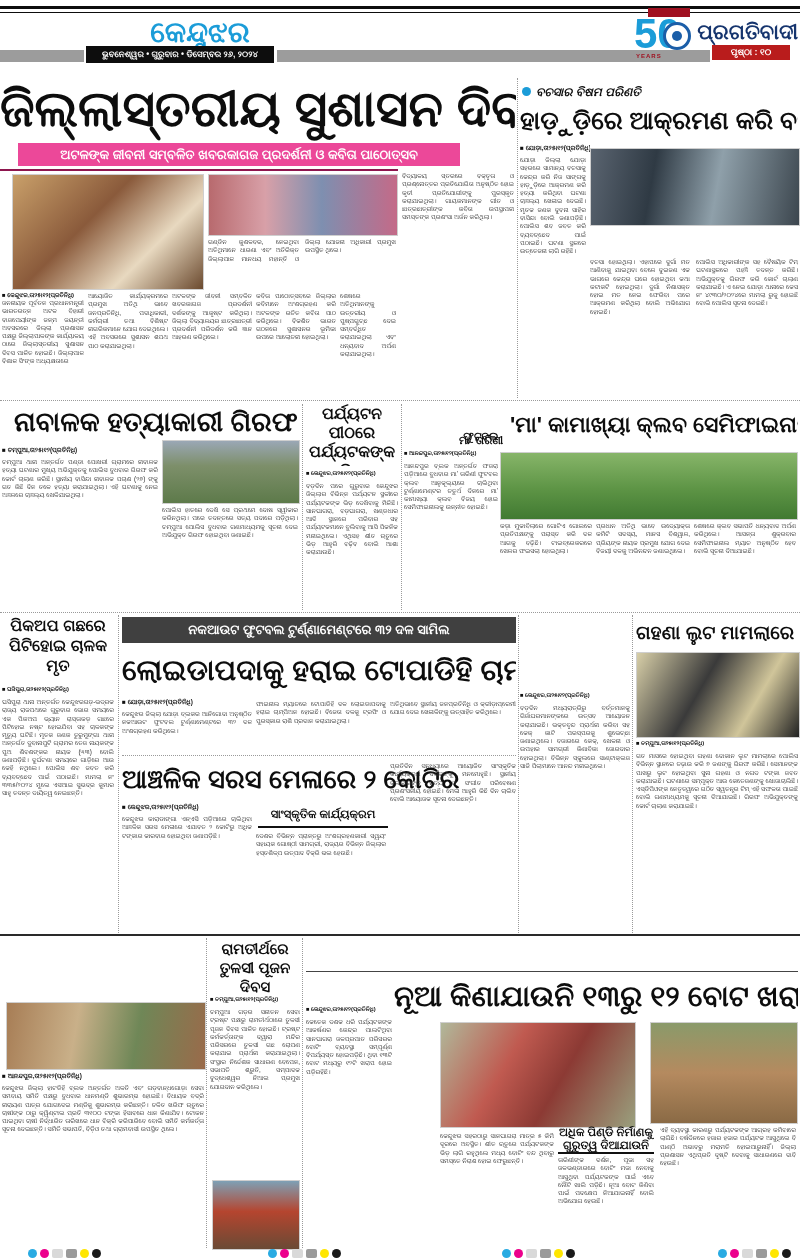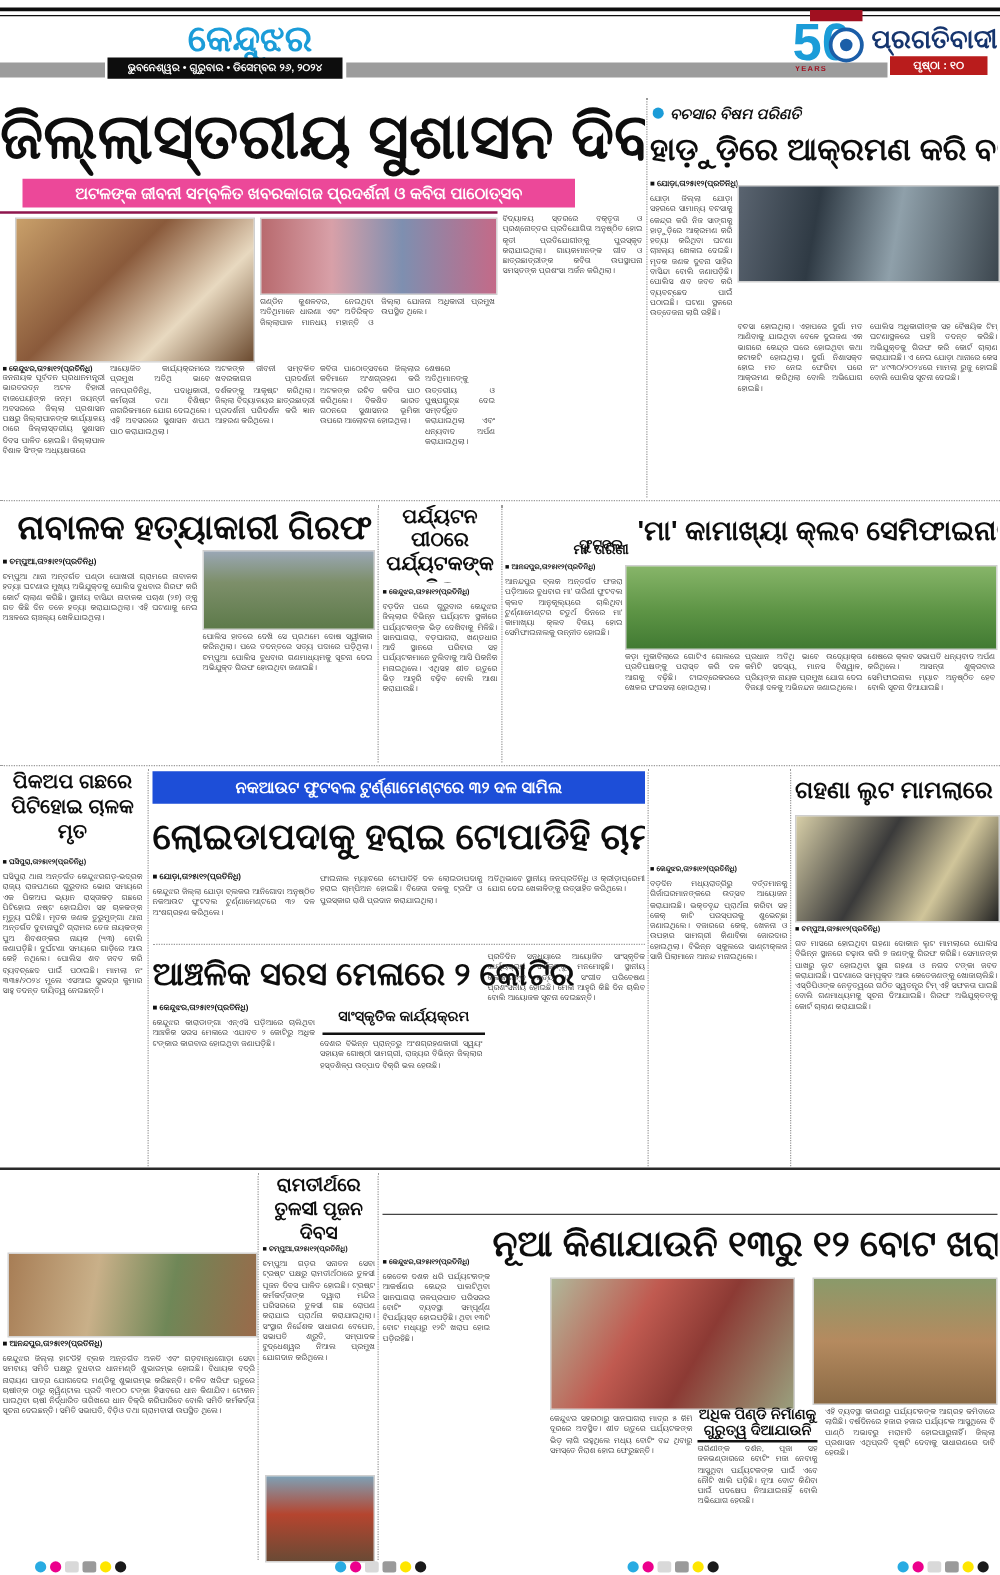--- a/index.html
+++ b/index.html
@@ -103,21 +103,21 @@
   <div class="abs body-col" style="left:694px;top:522px;width:102px;height:86px;">ଶେଷରେ କ୍ଲବ ସଭାପତି ଧନ୍ୟବାଦ ଅର୍ପଣ କରିଥିଲେ। ଆସନ୍ତା ଶୁକ୍ରବାର ସେମିଫାଇନାଲ ମ୍ୟାଚ ଅନୁଷ୍ଠିତ ହେବ ବୋଲି ସୂଚନା ଦିଆଯାଇଛି।</div>
 
   <div class="abs hrule-dot" style="left:0;top:612px;width:800px;"></div>
 
   <div class="abs hl center" style="left:2px;top:616px;width:112px;height:66px;font-size:16px;line-height:1.25;">ପିକଅପ ଗଛରେ ପିଟିହୋଇ ଚାଳକ ମୃତ</div>
   <div class="abs dateline" style="left:2px;top:686px;width:112px;font-size:5.8px;">■ ଘସିପୁରା,ତା୨୫ା୧୨(ପ୍ରତିନିଧି)</div>
   <div class="abs body-col" style="left:2px;top:698px;width:112px;height:232px;">ଘସିପୁରା ଥାନା ଅନ୍ତର୍ଗତ କେନ୍ଦୁଝରଗଡ଼-ଭଦ୍ରକ ରାଜ୍ୟ ରାଜପଥରେ ଗୁରୁବାର ଭୋର ସମୟରେ ଏକ ପିକଅପ ଭ୍ୟାନ ରାସ୍ତାକଡ଼ ଗଛରେ ପିଟିହୋଇ ନଷ୍ଟ ହୋଇଯିବା ସହ ଚାଳକଙ୍କ ମୃତ୍ୟୁ ଘଟିଛି। ମୃତକ ଜଣକ ତୁରୁମୁଙ୍ଗା ଥାନା ଅନ୍ତର୍ଗତ ଦୁବାନାପୁଟି ଗ୍ରାମର ତେଜ ନାୟକଙ୍କ ପୁଅ ଶିବଶଙ୍କର ନାୟକ (୴୩) ବୋଲି ଜଣାପଡ଼ିଛି। ଦୁର୍ଘଟଣା ସମୟରେ ଗାଡ଼ିରେ ଆଉ କେହି ନଥିଲେ। ପୋଲିସ ଶବ ଜବତ କରି ବ୍ୟବଚ୍ଛେଦ ପାଇଁ ପଠାଇଛି। ମାମଲା ନଂ ୩୩୫/୨୦୨୪ ମୁଲେ ଏସଆଇ ସୁଭଦ୍ର କୁମାର ସାହୁ ତଦନ୍ତ ଦାୟିତ୍ୱ ନେଇଛନ୍ତି।</div>
 
   <div class="abs vrule" style="left:118px;top:615px;height:318px;"></div>
 
-  <div class="abs bar-label center" style="left:122px;top:617px;width:394px;height:26px;background:#1d4ed8;font-size:13px;line-height:26px;">ନକଆଉଟ ଫୁଟବଲ ଟୁର୍ଣ୍ଣାମେଣ୍ଟରେ ୩୨ ଦଳ ସାମିଲ</div>
+  <div class="abs bar-label center" style="left:122px;top:617px;width:394px;height:26px;background:#404040;font-size:13px;line-height:26px;">ନକଆଉଟ ଫୁଟବଲ ଟୁର୍ଣ୍ଣାମେଣ୍ଟରେ ୩୨ ଦଳ ସାମିଲ</div>
   <div class="abs hl center nowrap" style="left:122px;top:648px;width:394px;height:44px;font-size:29px;line-height:44px;">ଲୋଇଡାପଦାକୁ ହରାଇ ଟୋପାଡିହି ଚାମ୍ପିଅନ</div>
   <div class="abs dateline" style="left:122px;top:698px;width:130px;">■ ଯୋଡ଼ା,ତା୨୫ା୧୨(ପ୍ରତିନିଧି)</div>
   <div class="abs body-col" style="left:122px;top:710px;width:130px;height:42px;">କେନ୍ଦୁଝର ଜିଲ୍ଲା ଯୋଡ଼ା ବ୍ଲକର ଆନିଗୋଦା ଅନୁଷ୍ଠିତ ନକଆଉଟ ଫୁଟବଲ ଟୁର୍ଣ୍ଣାମେଣ୍ଟରେ ୩୨ ଦଳ ଅଂଶଗ୍ରହଣ କରିଥିଲେ।</div>
   <div class="abs body-col" style="left:256px;top:700px;width:130px;height:52px;">ଫାଇନାଲ ମ୍ୟାଚରେ ଟୋପାଡିହି ଦଳ ଲୋଇଡାପଦାକୁ ହରାଇ ଚାମ୍ପିଅନ ହୋଇଛି। ବିଜେତା ଦଳକୁ ଟ୍ରଫି ଓ ପୁରସ୍କାର ରାଶି ପ୍ରଦାନ କରାଯାଇଥିଲା।</div>
   <div class="abs body-col" style="left:390px;top:700px;width:126px;height:52px;">ଅତିଥିଭାବେ ସ୍ଥାନୀୟ ଜନପ୍ରତିନିଧି ଓ କ୍ରୀଡ଼ାପ୍ରେମୀ ଯୋଗ ଦେଇ ଖେଳାଳିଙ୍କୁ ଉତ୍ସାହିତ କରିଥିଲେ।</div>
   <div class="abs hrule-dot" style="left:122px;top:755px;width:394px;"></div>
 
   <div class="abs hl nowrap" style="left:122px;top:759px;width:344px;height:40px;font-size:26px;line-height:40px;">ଆଞ୍ଚଳିକ ସରସ ମେଳାରେ ୨ କୋଟିର କାରବାର</div>
   <div class="abs dateline" style="left:122px;top:803px;width:130px;">■ କେନ୍ଦୁଝର,ତା୨୫ା୧୨(ପ୍ରତିନିଧି)</div>
   <div class="abs hl center subhead-underline" style="left:258px;top:804px;width:130px;height:22px;font-size:11.5px;line-height:20px;">ସାଂସ୍କୃତିକ କାର୍ଯ୍ୟକ୍ରମ ମନମୋହୁଛି</div>

